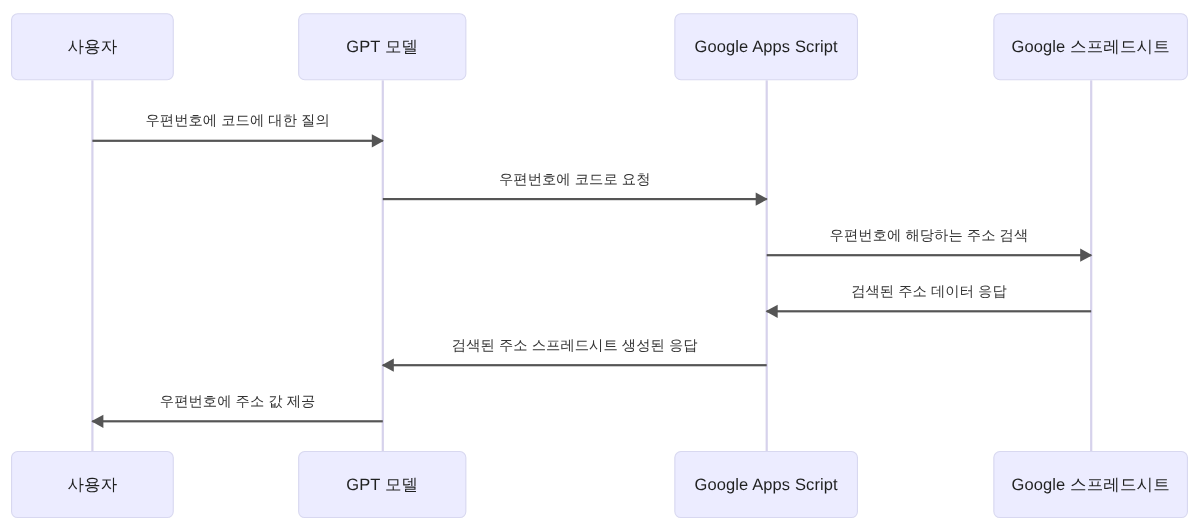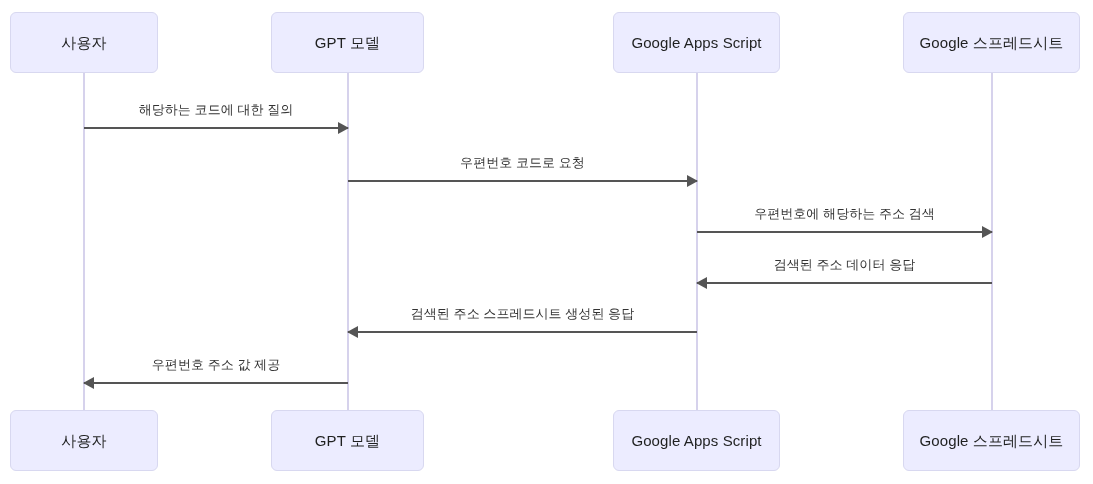--- a/index.html
+++ b/index.html
@@ -99,27 +99,27 @@
   <div class="participant" style="left:271px; top:12px; width:153px; height:61px;">GPT 모델</div>
   <div class="participant" style="left:613px; top:12px; width:167px; height:61px;">Google Apps Script</div>
   <div class="participant" style="left:903px; top:12px; width:177px; height:61px;">Google 스프레드시트</div>
 
   <div class="participant" style="left:10px; top:410px; width:148px; height:61px;">사용자</div>
   <div class="participant" style="left:271px; top:410px; width:153px; height:61px;">GPT 모델</div>
   <div class="participant" style="left:613px; top:410px; width:167px; height:61px;">Google Apps Script</div>
   <div class="participant" style="left:903px; top:410px; width:177px; height:61px;">Google 스프레드시트</div>
 
   <div class="message" style="left:84px; top:127px; width:264px;">
-    <div class="msg-label">해당하는 코드에 대한 질의</div>
+    <div class="msg-label">우편번호에 코드에 대한 질의</div>
     <div class="msg-line"></div>
     <div class="msg-head right"></div>
   </div>
 
   <div class="message" style="left:348px; top:180px; width:349px;">
-    <div class="msg-label">우편번호 코드로 요청</div>
+    <div class="msg-label">우편번호에 코드로 요청</div>
     <div class="msg-line"></div>
     <div class="msg-head right"></div>
   </div>
 
   <div class="message" style="left:697px; top:231px; width:295px;">
     <div class="msg-label">우편번호에 해당하는 주소 검색</div>
     <div class="msg-line"></div>
     <div class="msg-head right"></div>
   </div>
 
@@ -129,18 +129,18 @@
     <div class="msg-head left"></div>
   </div>
 
   <div class="message" style="left:348px; top:331px; width:349px;">
     <div class="msg-label">검색된 주소 스프레드시트 생성된 응답</div>
     <div class="msg-line"></div>
     <div class="msg-head left"></div>
   </div>
 
   <div class="message" style="left:84px; top:382px; width:264px;">
-    <div class="msg-label">우편번호 주소 값 제공</div>
+    <div class="msg-label">우편번호에 주소 값 제공</div>
     <div class="msg-line"></div>
     <div class="msg-head left"></div>
   </div>
 
 </div>
 
 </body></html>

